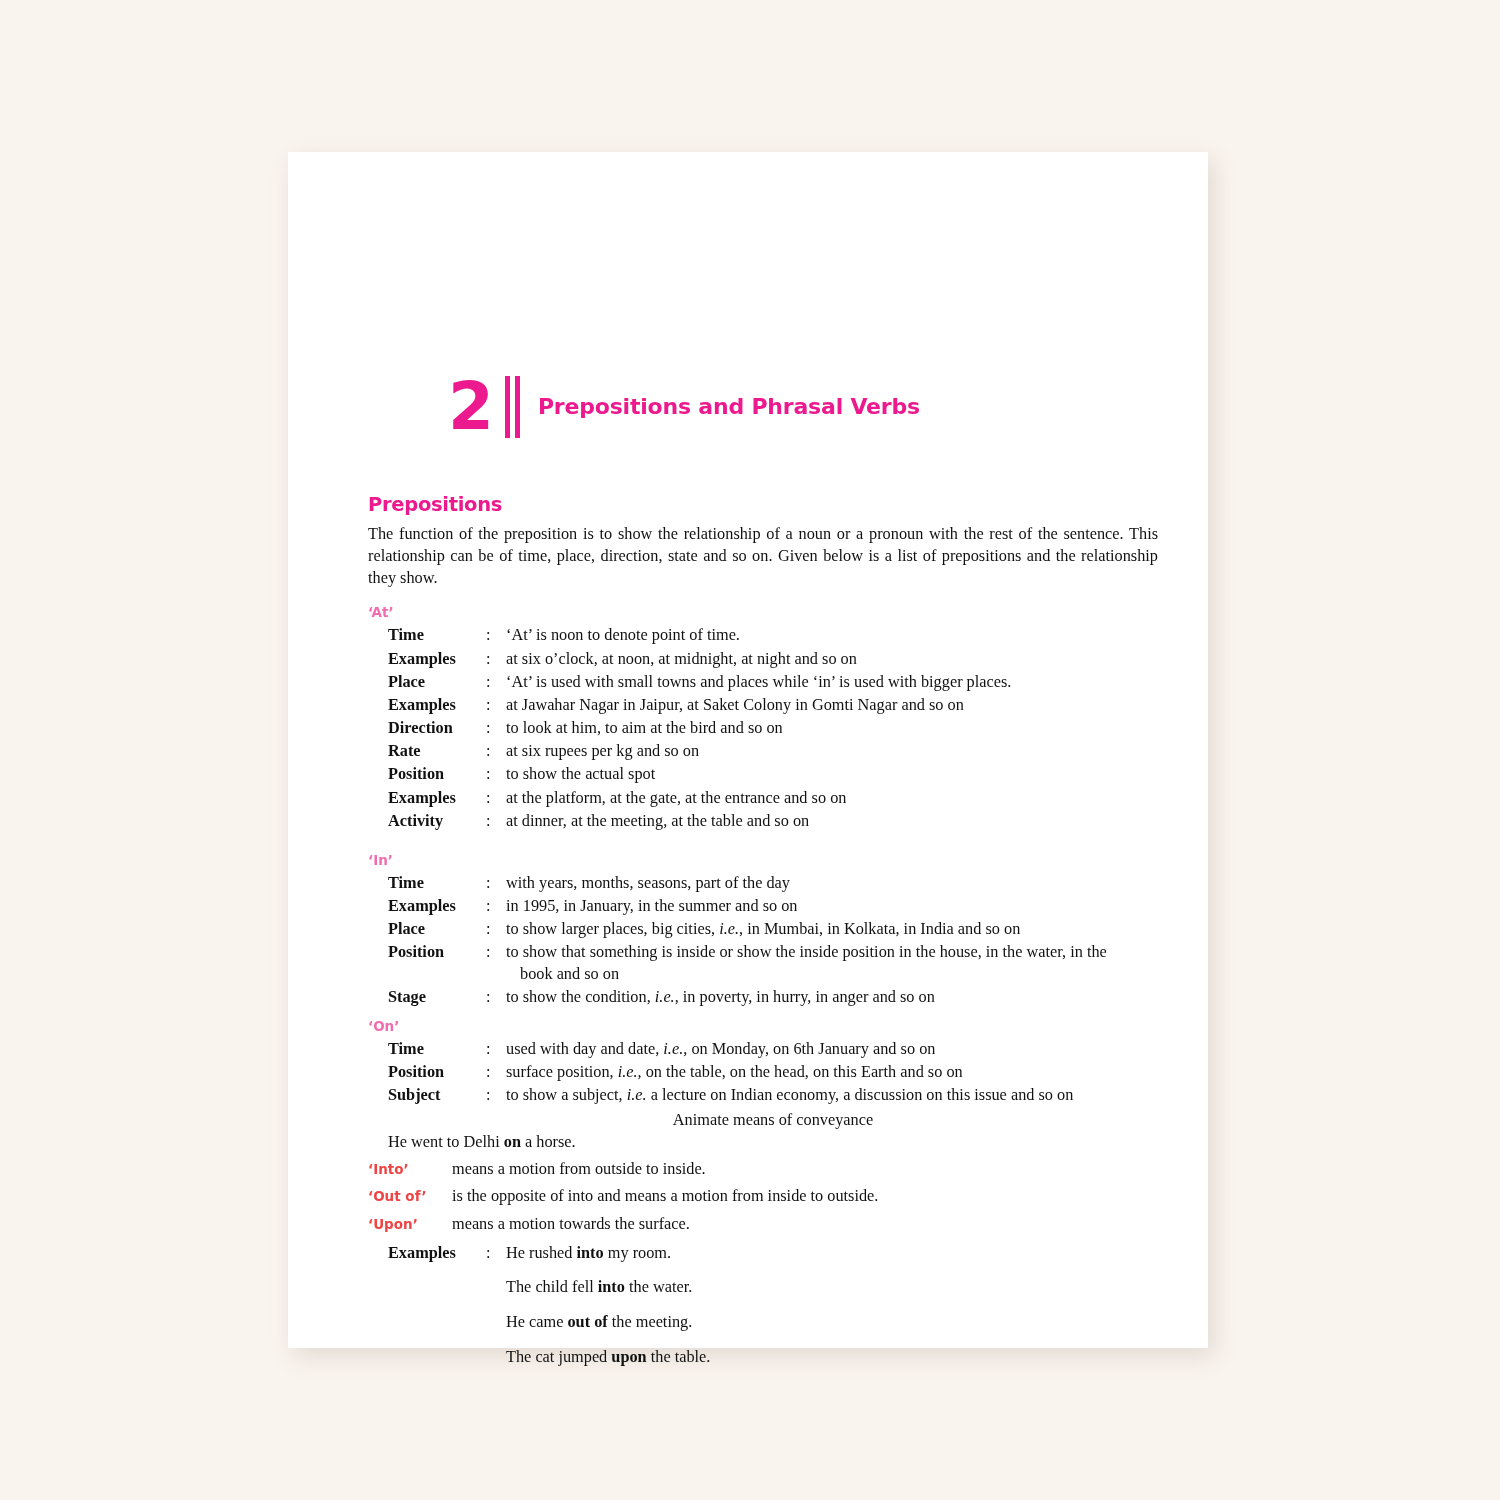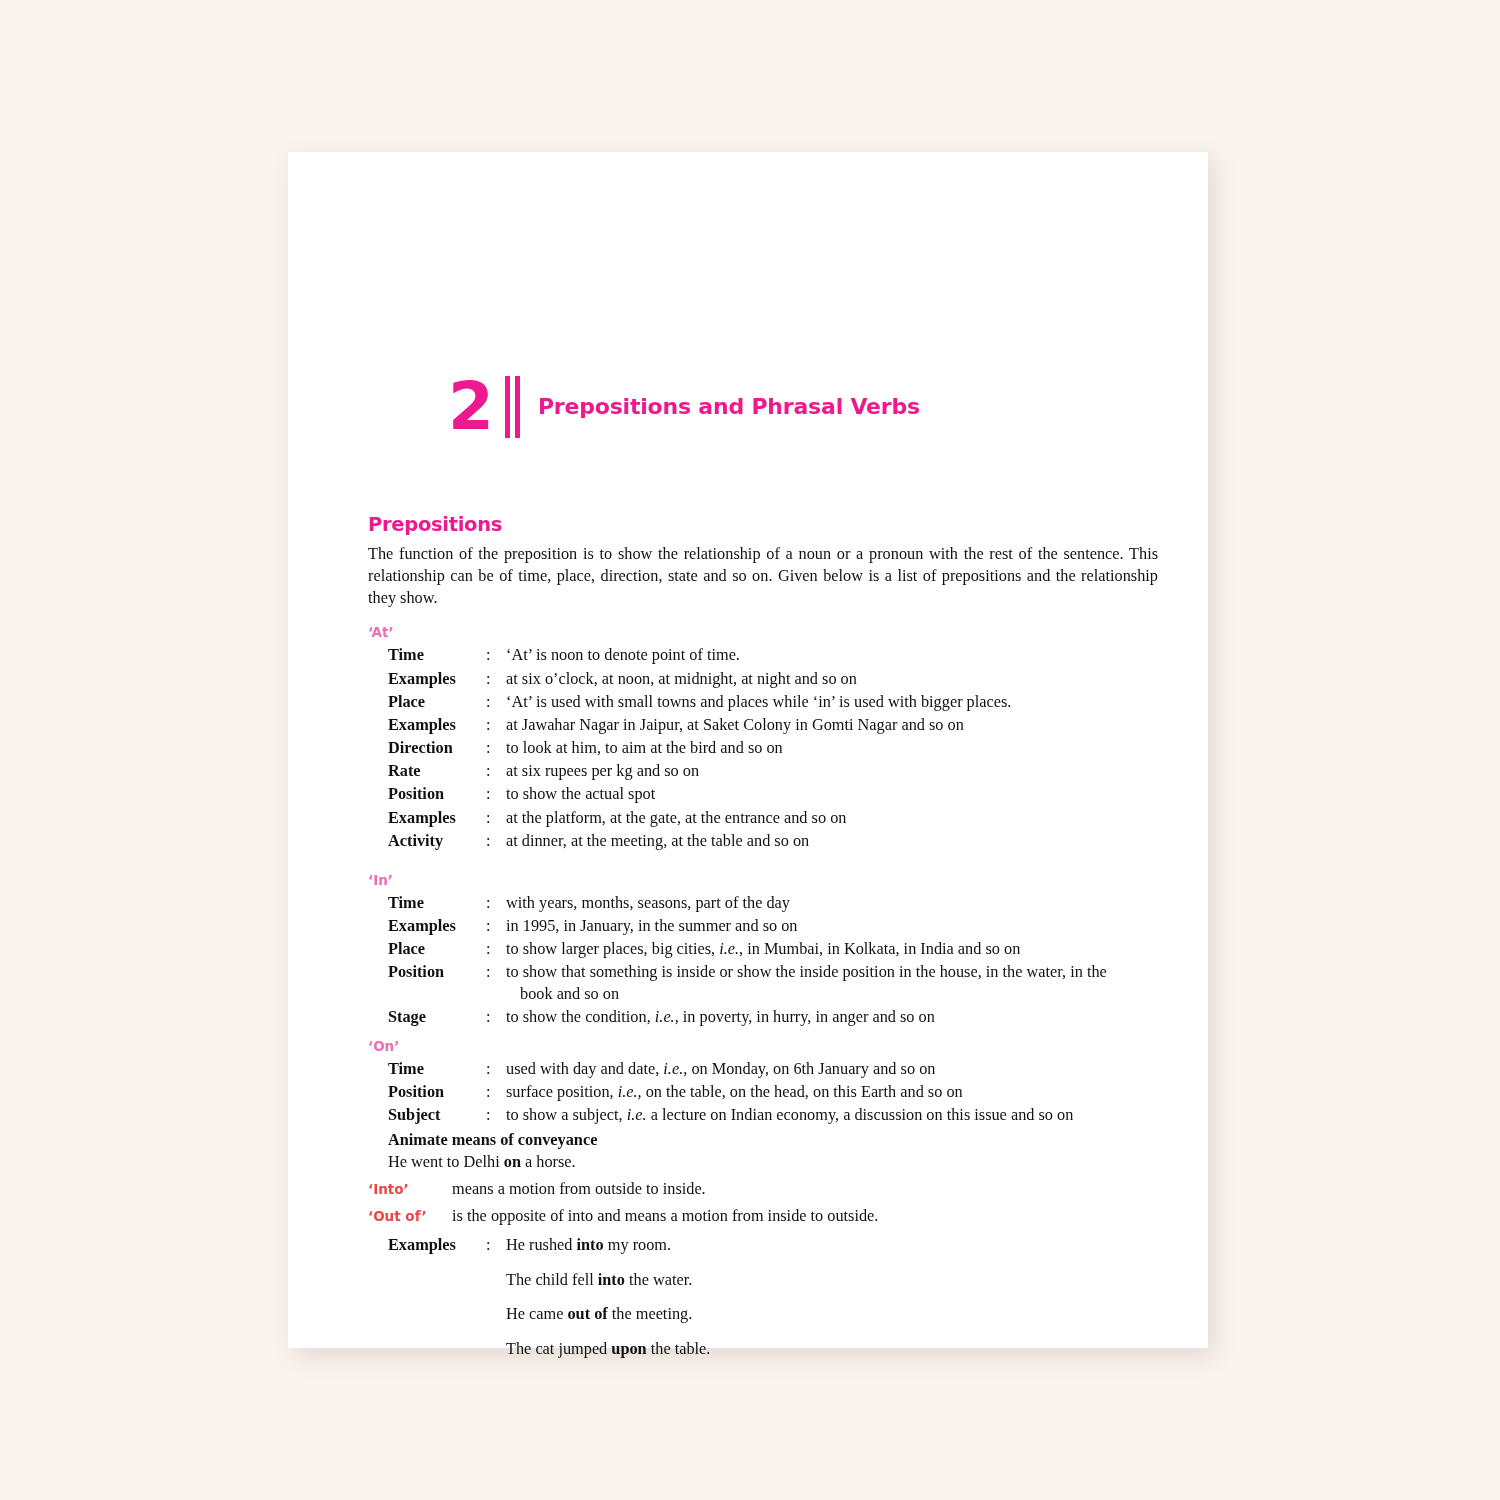--- a/index.html
+++ b/index.html
@@ -58,21 +58,21 @@
     font-size: 22px;
     color: #ec1a8e;
     letter-spacing: -0.2px;
     padding-bottom: 2px;
   }
 
   
   .content {
     position: absolute;
     left: 80px;
-    top: 360px;
+    top: 340px;
     width: 790px;
     font-size: 16.3px;
     line-height: 1.33;
     color: #111111;
   }
   .section-heading {
     font-family: "DejaVu Sans", sans-serif;
     font-weight: bold;
     font-size: 19.5px;
     color: #ec1a8e;
@@ -124,22 +124,23 @@
     height: 15px;
   }
   .small-gap {
     height: 5px;
   }
   .sub-line {
     margin-left: 20px;
     line-height: 1.3;
   }
   .sub-line.bold {
-    font-weight: bold;
+    font-weight: normal;
     margin-top: 4px;
+    text-align: center;
   }
   
   .inline-def {
     display: flex;
     align-items: baseline;
     margin-top: 6px;
   }
   .inline-def .key {
     font-family: "DejaVu Sans", sans-serif;
     font-weight: bold;
@@ -298,20 +299,24 @@
       </div>
 
     <div id="inline-defs-container">
         <div class="inline-def">
           <div class="key">‘Into’</div>
           <div class="val">means a motion from outside to inside.</div>
         </div>
         <div class="inline-def">
           <div class="key">‘Out of’</div>
           <div class="val">is the opposite of into and means a motion from inside to outside.</div>
+        </div>
+        <div class="inline-def">
+          <div class="key">‘Upon’</div>
+          <div class="val">means a motion towards the surface.</div>
         </div>
       </div>
 
     <div class="examples-block">
       <div class="ex-first">
         <div class="term">Examples</div>
         <div class="colon">:</div>
         <div class="desc" id="ex-line-0">He rushed <b>into</b> my room.</div>
       </div>
       <div class="ex-rest" id="ex-rest">

